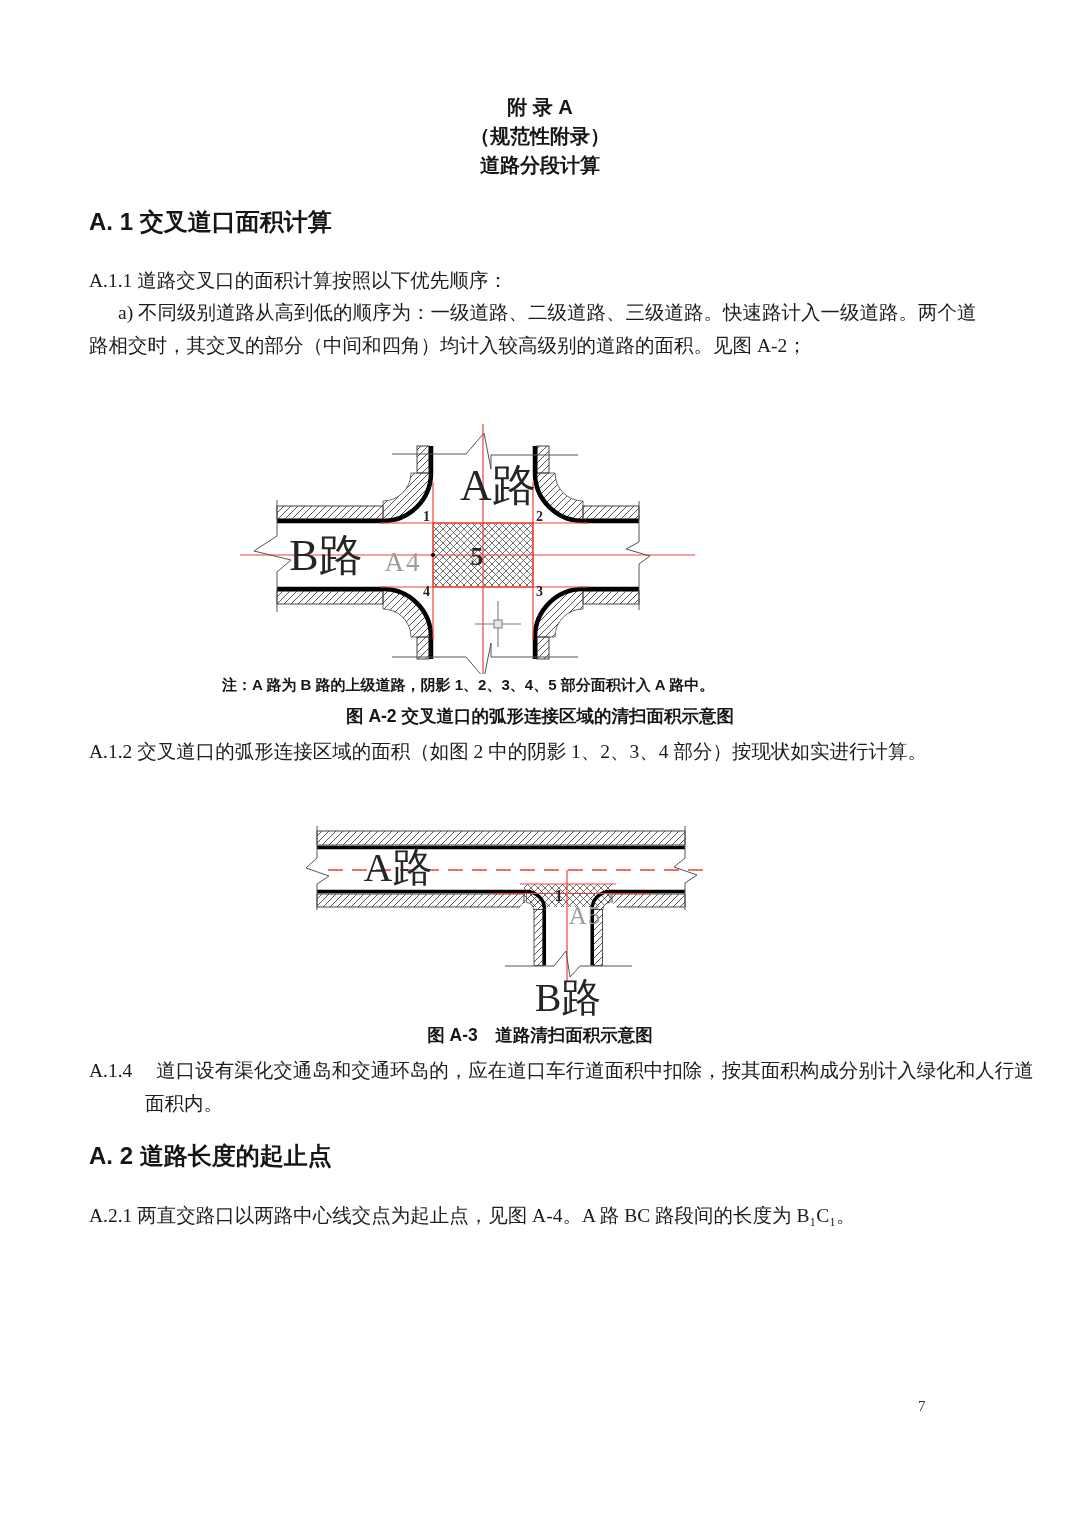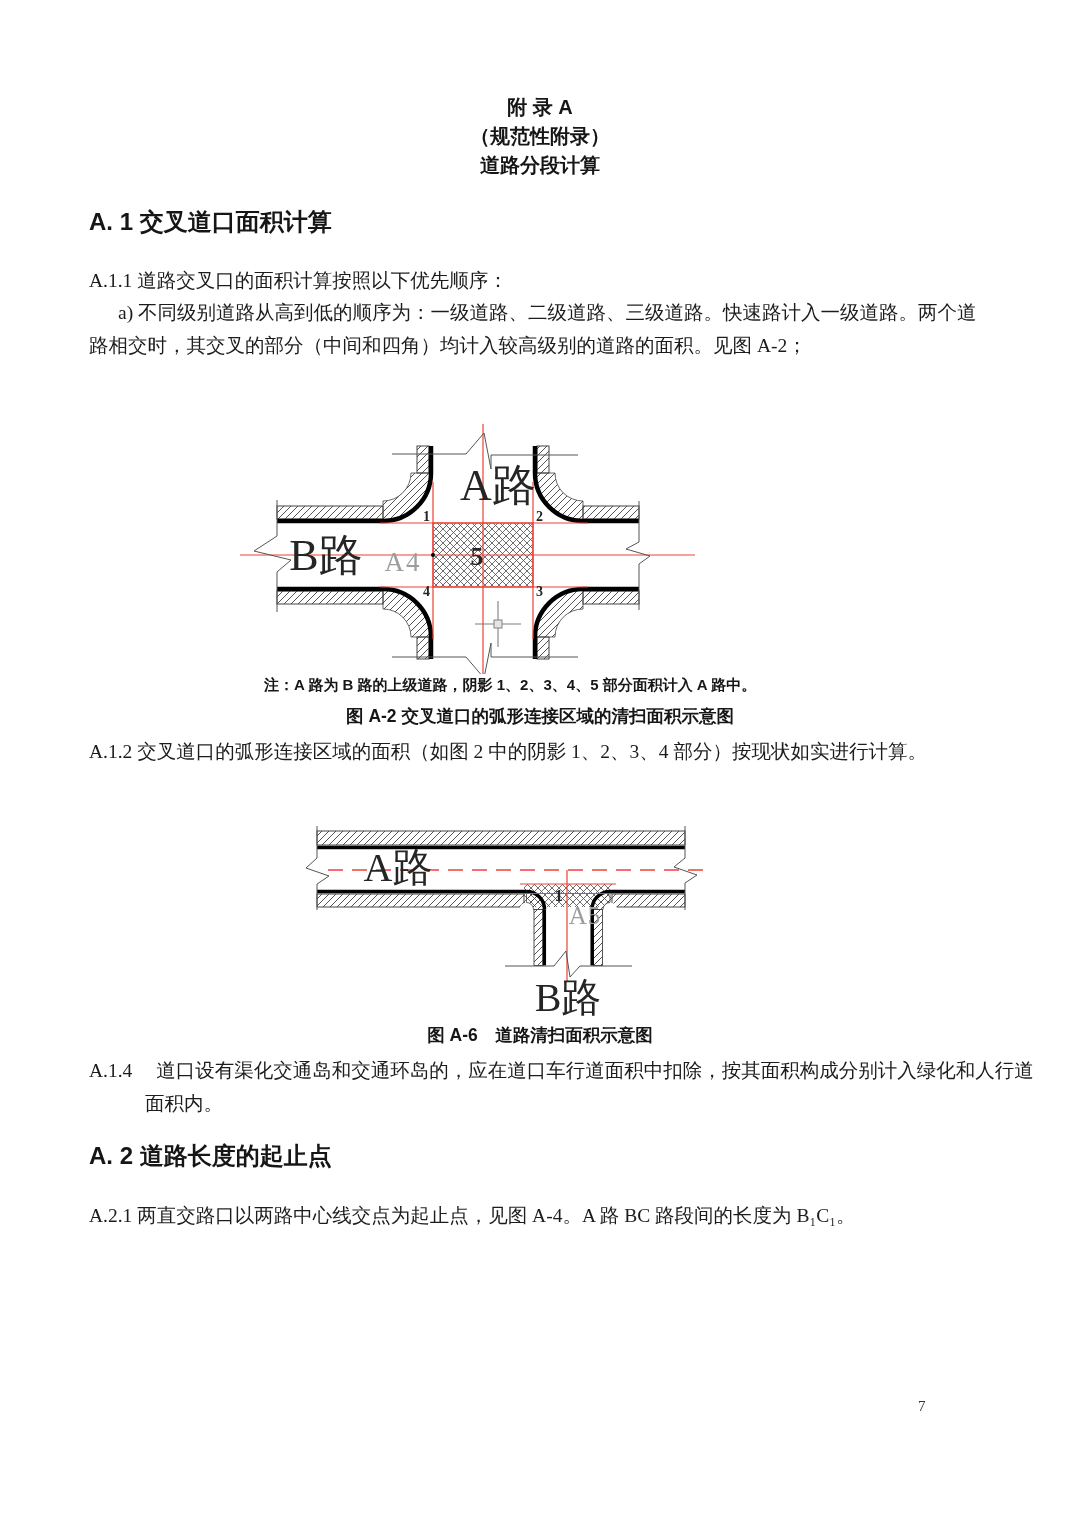--- a/index.html
+++ b/index.html
@@ -9,21 +9,21 @@
   .title-block{left:0;top:93px;width:1080px;text-align:center;
       font-family:"Liberation Sans","DejaVu Sans",sans-serif;font-weight:bold;
       font-size:20px;line-height:29px;color:#161616;}
   .h-sec{left:89px;width:902px;font-family:"Liberation Sans","DejaVu Sans",sans-serif;
       font-weight:bold;font-size:24px;color:#161616;}
   .body-p{left:89px;width:906px;font-size:19.5px;line-height:32.5px;}
   .items p{margin:0;text-indent:29px;}
   .hang{padding-left:56px;text-indent:-56px;}
   .hang .lbl{margin-right:24px;}
   .note{left:222px;width:700px;font-family:"Liberation Sans","DejaVu Sans",sans-serif;
-      font-weight:bold;font-size:15px;color:#161616;margin-left:42px;}
+      font-weight:bold;font-size:15px;color:#161616;}
   .caption{left:0;width:1080px;text-align:center;
       font-family:"Liberation Sans","DejaVu Sans",sans-serif;font-weight:bold;
       font-size:17.5px;color:#161616;}
   .pagenum{left:918px;top:1398px;font-size:15px;color:#333;}
   svg text{font-family:"Liberation Serif","DejaVu Serif",serif;}
   .figlabel{fill:#252525;}
   .figlabel-gray{fill:#9c9c9c;}
 </style>
 </head>
 <body>
@@ -181,21 +181,21 @@
       <path d="M385,8 V40 L374,49 L397,57 L385,65 V92"></path>
       <path d="M205,148 H254 L266,133 L270,159 L280,148 H332"></path>
     </g>
 
     <text x="98" y="63" font-size="40" text-anchor="middle" class="figlabel">A路</text>
     <text x="268" y="193" font-size="40" text-anchor="middle" class="figlabel">B路</text>
     <text x="263" y="83" font-size="17" font-weight="bold" text-anchor="end" class="figlabel">1</text>
     <text x="285" y="106" font-size="25" text-anchor="middle" letter-spacing="1" class="figlabel-gray">A5</text>
   </svg>
 
-  <div class="abs caption" style="top:1023px">图 A-6　道路清扫面积示意图</div>
+  <div class="abs caption" style="top:1023px">图 A-3　道路清扫面积示意图</div>
 
   <div class="abs body-p hang" style="top:1055px">
     <span class="lbl">A.1.4</span><span>道口设有渠化交通岛和交通环岛的，应在道口车行道面积中扣除，按其面积构成分别计入绿化和人行道面积内。</span>
   </div>
 
   <div class="abs h-sec" style="top:1140px">A. 2 道路长度的起止点</div>
 
   <div class="abs body-p" style="top:1200px">A.2.1 两直交路口以两路中心线交点为起止点，见图 A-4。A 路 BC 路段间的长度为 B₁C₁。</div>
 
   <div class="abs pagenum">7</div>

